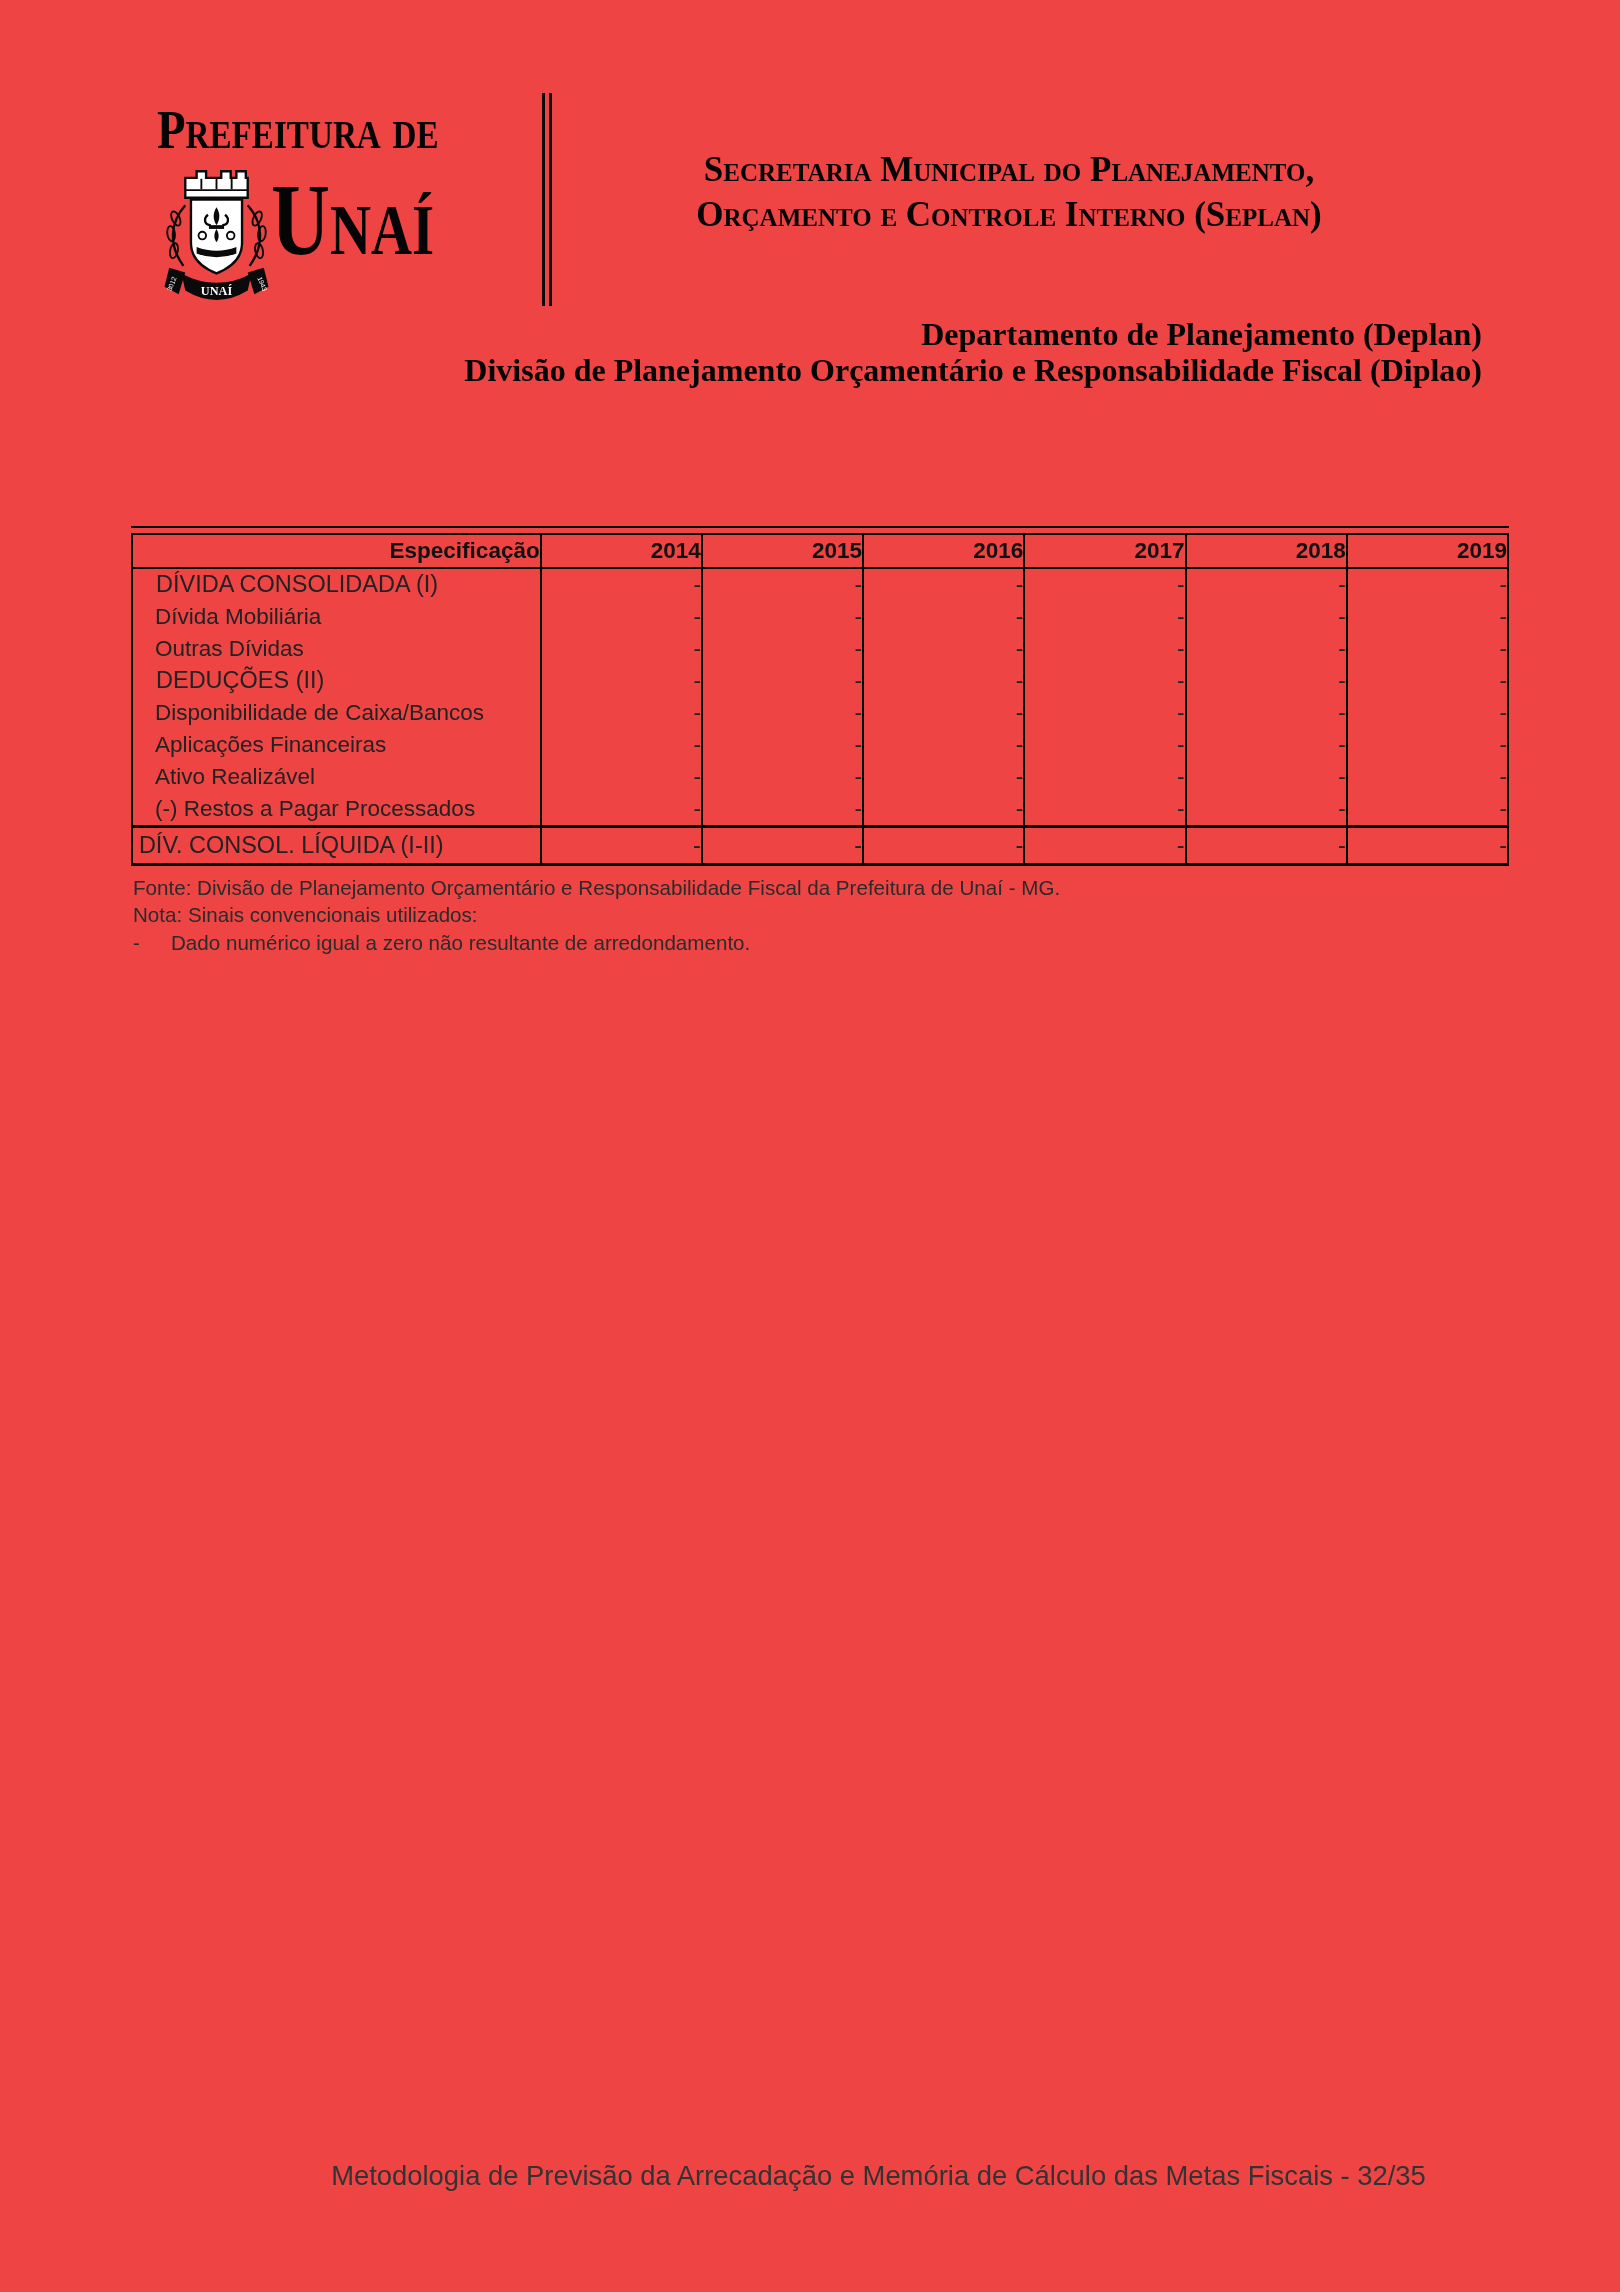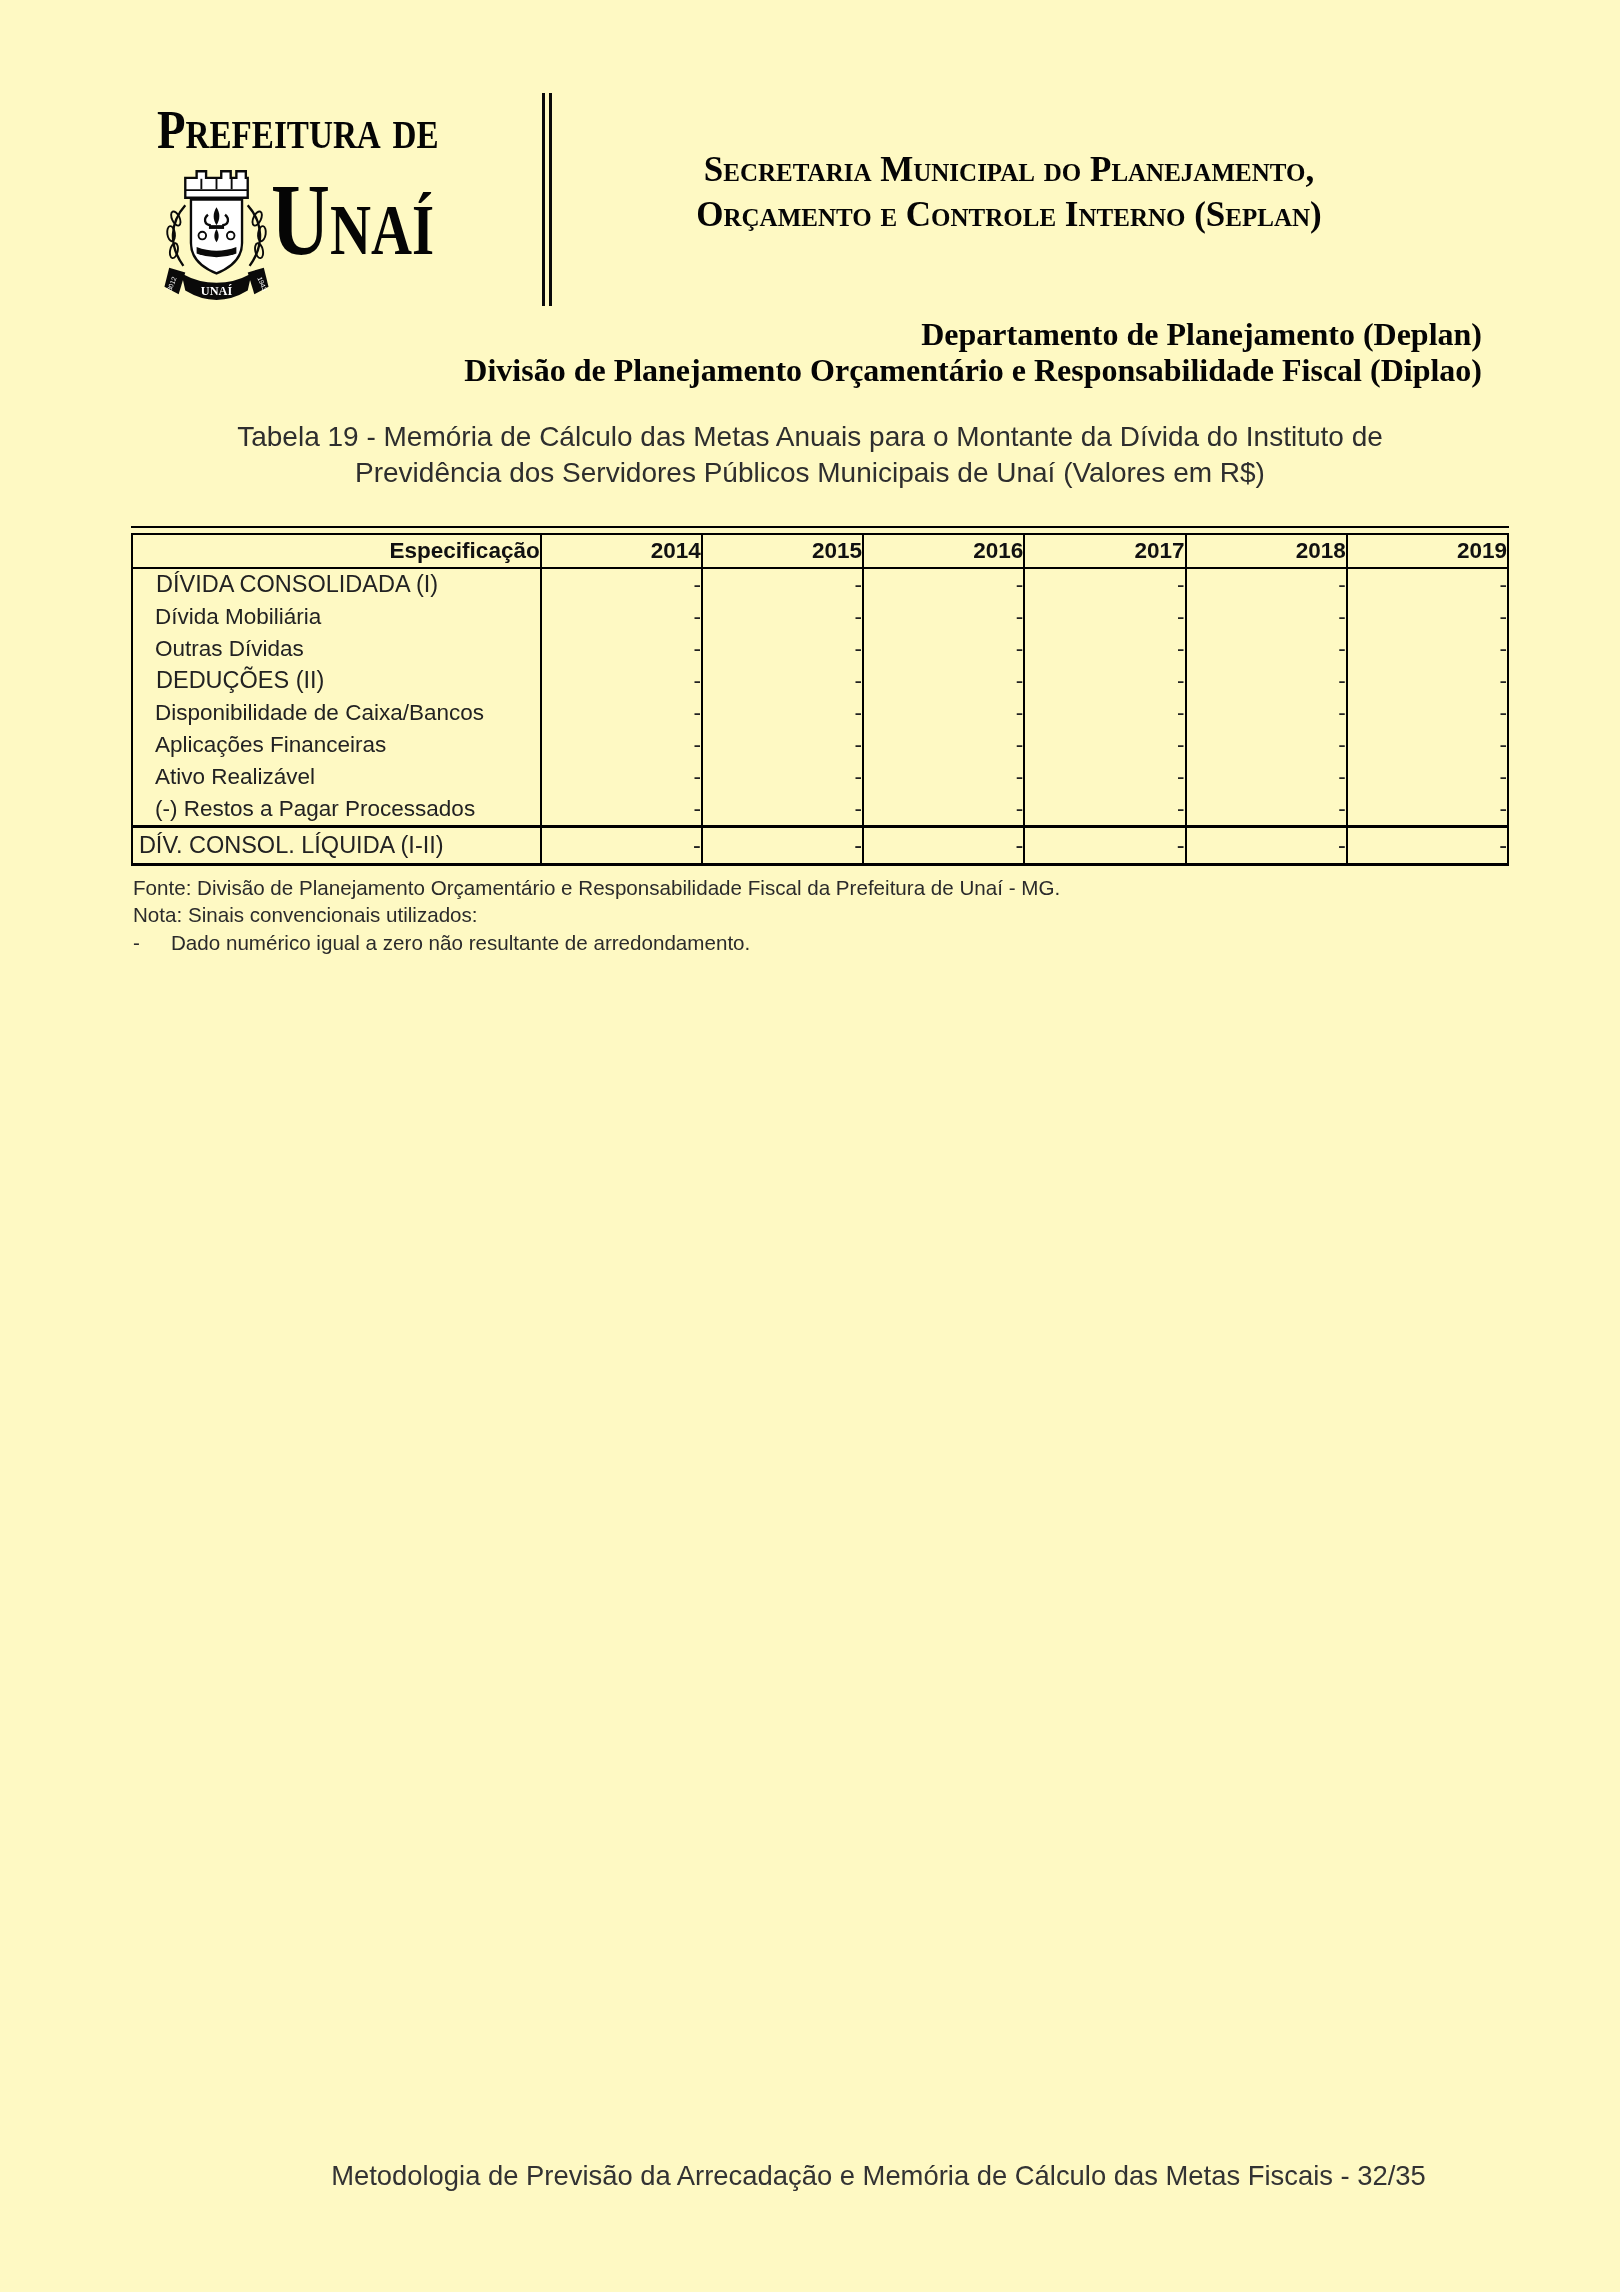--- a/index.html
+++ b/index.html
@@ -1,18 +1,18 @@
 <!DOCTYPE html>
 <html><head>
 <meta charset="utf-8">
 <style>
   html,body { margin:0; padding:0; background:#ffffff; }
   .page {
     position:relative; width:1620px; height:2293px;
-    background:#fef9c3; overflow:hidden;
+    background:#ef4444; overflow:hidden;
     font-family:"Liberation Sans", sans-serif; color:#1a1a1a;
   }
 
   
   .logo-line1 {
     position:absolute; left:157px; top:102px;
     font-family:"Liberation Serif", serif; font-weight:bold;
     font-variant:small-caps; font-size:55px; line-height:1; color:#050505;
     transform:scaleX(0.85); transform-origin:left top; white-space:nowrap;
   }
@@ -136,24 +136,20 @@
   <div class="secretariat">
     <div>Secretaria Municipal do Planejamento,</div>
     <div>Orçamento e Controle Interno (Seplan)</div>
   </div>
 
   <div class="department">
     <div>Departamento de Planejamento (Deplan)</div>
     <div>Divisão de Planejamento Orçamentário e Responsabilidade Fiscal (Diplao)</div>
   </div>
 
-  <div class="table-title">
-    <div>Tabela 19 - Memória de Cálculo das Metas Anuais para o Montante da Dívida do Instituto de</div>
-    <div>Previdência dos Servidores Públicos Municipais de Unaí (Valores em R$)</div>
-  </div>
 
   <div class="table-wrap">
     <div class="table-topline"></div>
     <table class="budget">
       <colgroup>
         <col class="c-spec">
         <col class="c-year">
           <col class="c-year">
           <col class="c-year">
         <col class="c-year">

